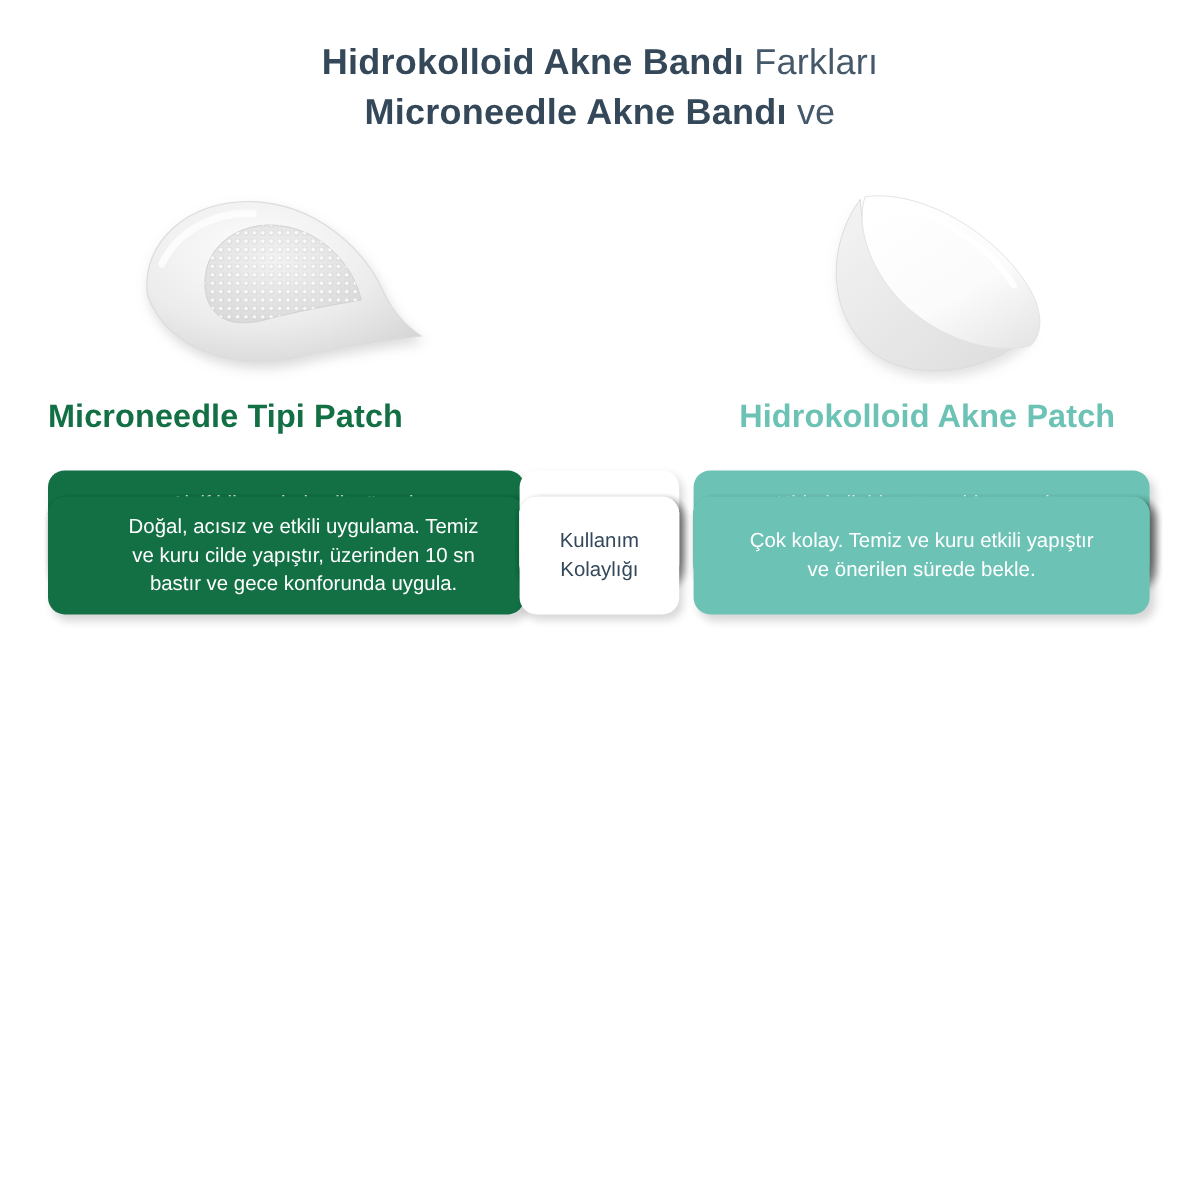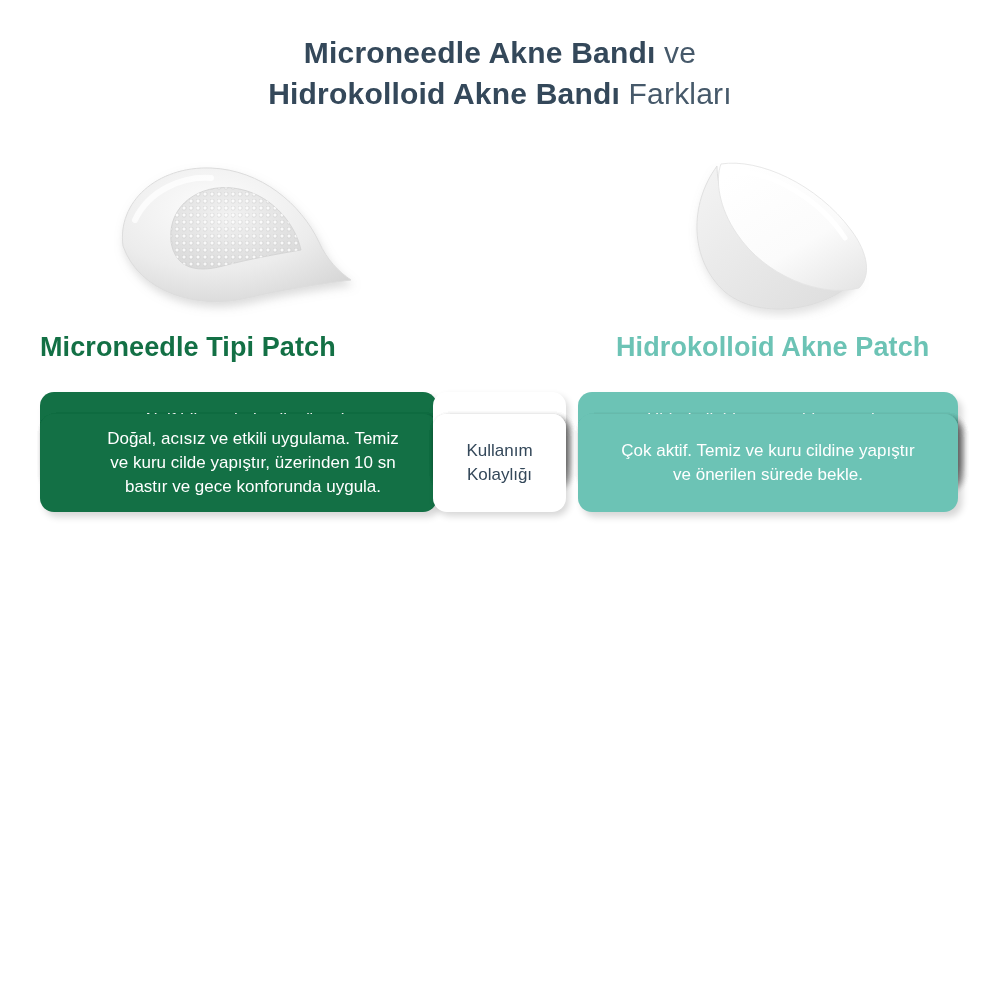--- a/index.html
+++ b/index.html
@@ -126,24 +126,24 @@
   .h-e .cell { height: 70px; }
   .h-f .cell { height: 98px; }
 
   .nowrap-pre { white-space: pre-line; }
 </style>
 </head>
 <body>
 
 <div class="title-block">
   <div class="title-line">
+    <span class="t-strong">Hidrokolloid Akne Bandı</span><span class="t-light"> Farkları</span>
+  </div>
+  <div class="title-line">
     <span class="t-strong">Microneedle Akne Bandı</span><span class="t-light"> ve</span>
-  </div>
-  <div class="title-line">
-    <span class="t-strong">Hidrokolloid Akne Bandı</span><span class="t-light"> Farkları</span>
   </div>
 </div>
 
 <div class="product-area">
 
   <div class="product-wrap product-left">
     <svg width="260" height="170" viewBox="0 0 260 170">
       <defs>
         <radialGradient id="mnBody" cx="40%" cy="30%" r="85%">
           <stop offset="0%" stop-color="#fdfdfd"></stop>
@@ -245,17 +245,17 @@
     <div class="cell cell-mid nowrap-pre">Avantajları</div>
     <div class="cell cell-right nowrap-pre">Şeffaf, makyaj altında kullanılabilir</div>
   </div>
 
   <div class="row h-f">
     <div class="cell cell-left nowrap-pre">Doğal, acısız ve etkili uygulama. Temiz
 ve kuru cilde yapıştır, üzerinden 10 sn
 bastır ve gece konforunda uygula.</div>
     <div class="cell cell-mid nowrap-pre">Kullanım
 Kolaylığı</div>
-    <div class="cell cell-right nowrap-pre">Çok aktif. Temiz ve kuru cildine yapıştır
+    <div class="cell cell-right nowrap-pre">Çok kolay. Temiz ve kuru etkili yapıştır
 ve önerilen sürede bekle.</div>
   </div>
 
 </div>
 
 </body></html>

